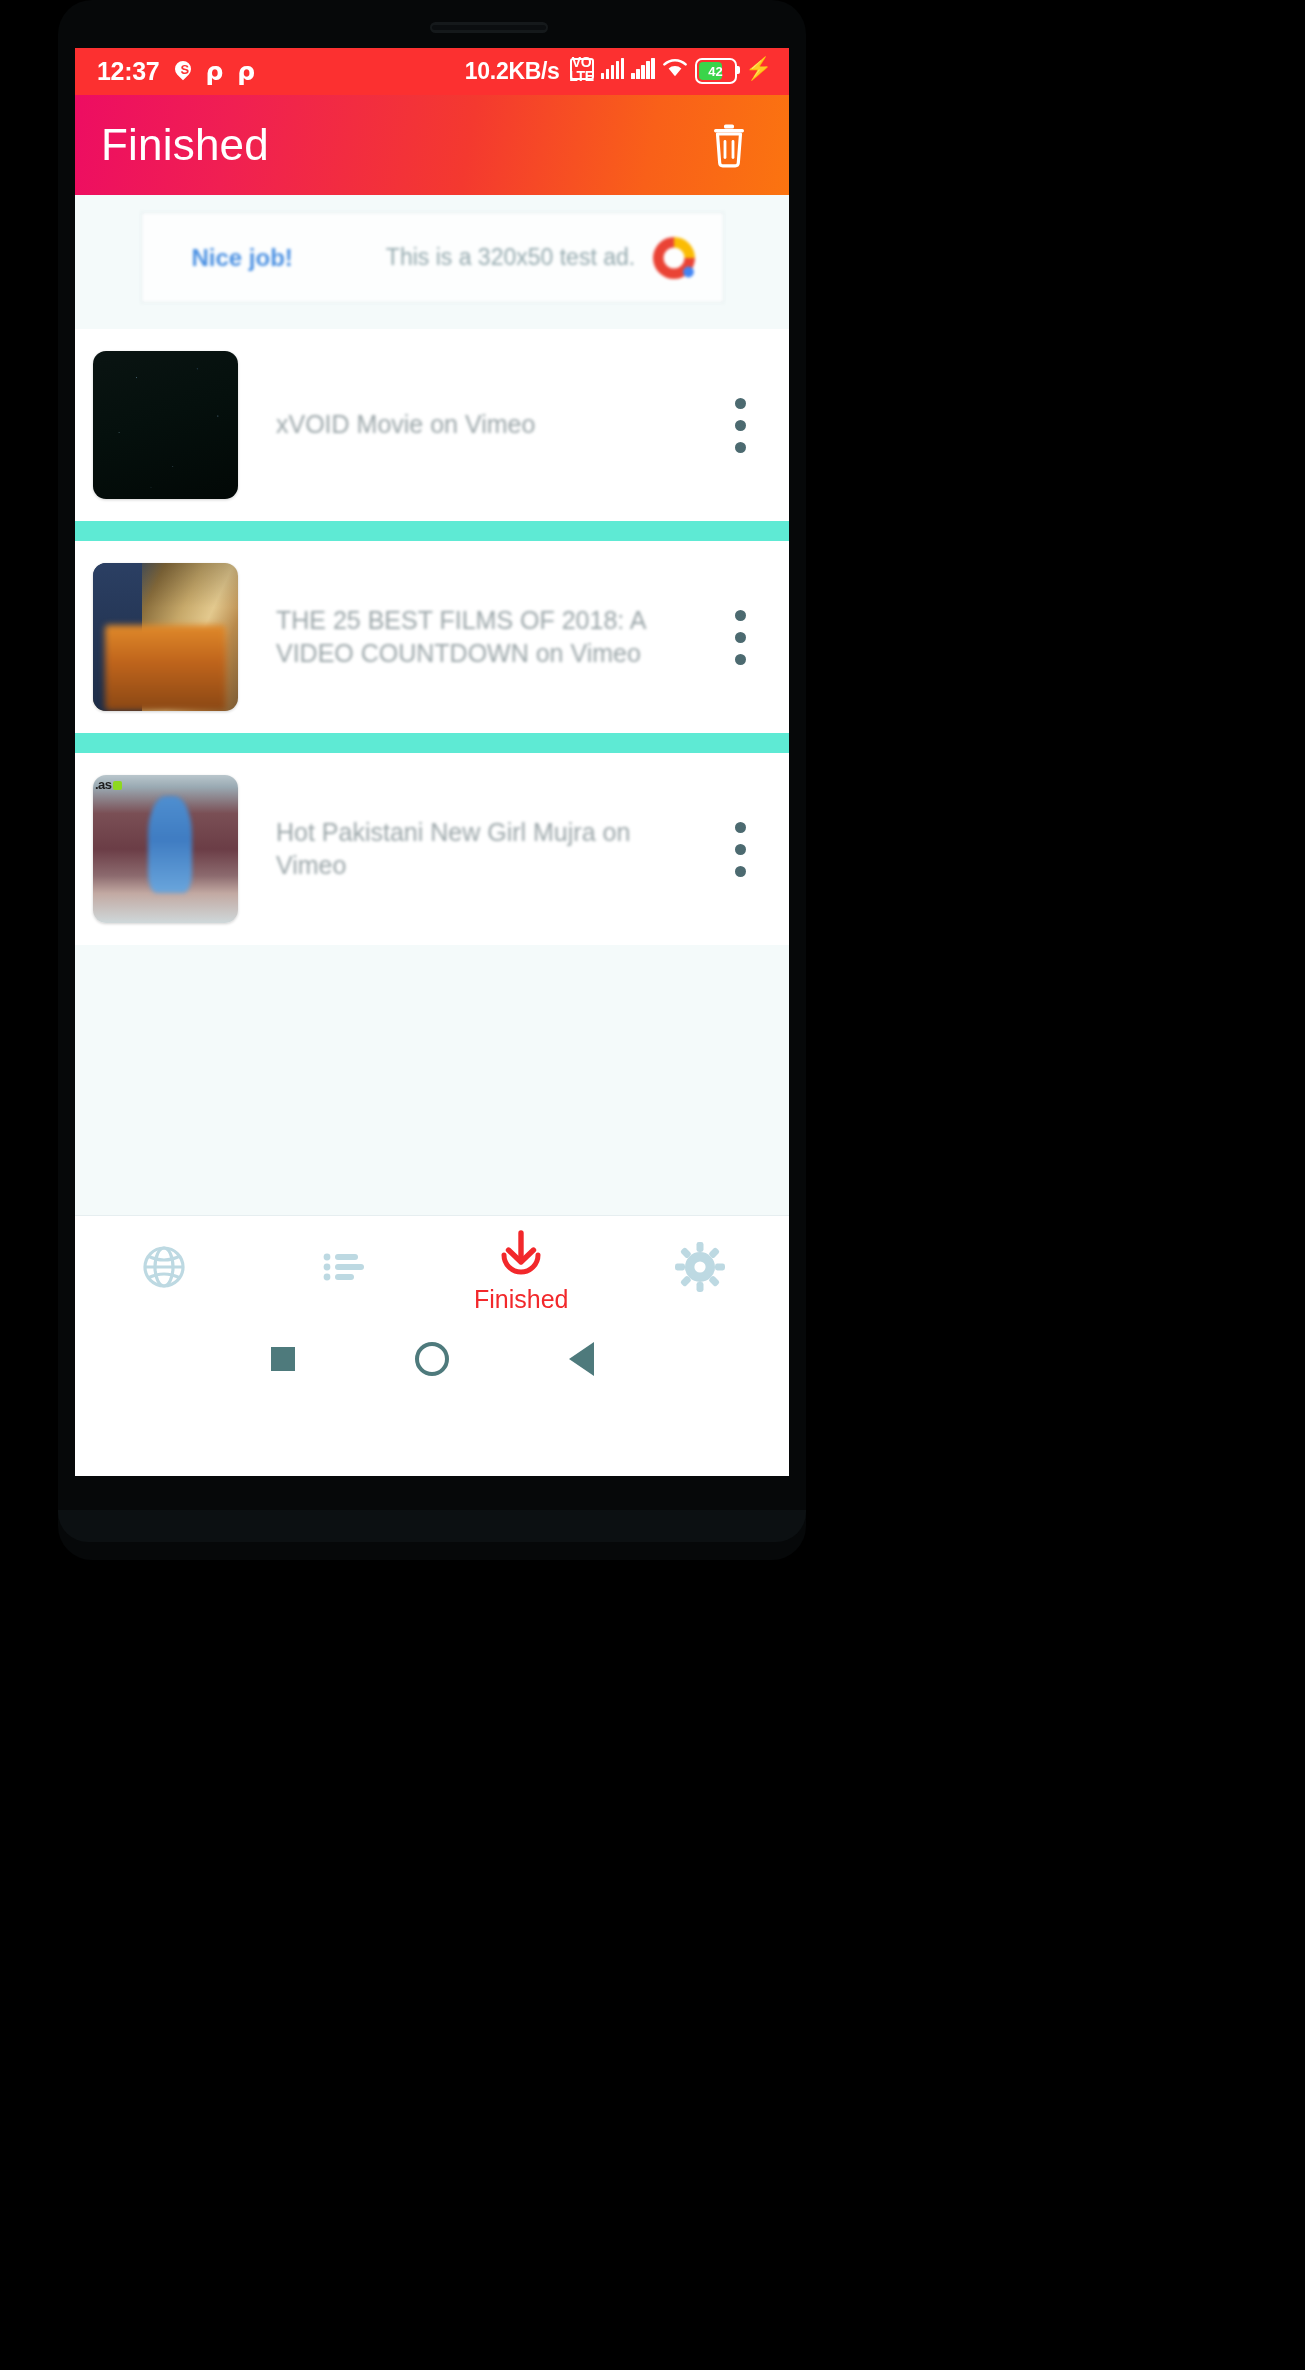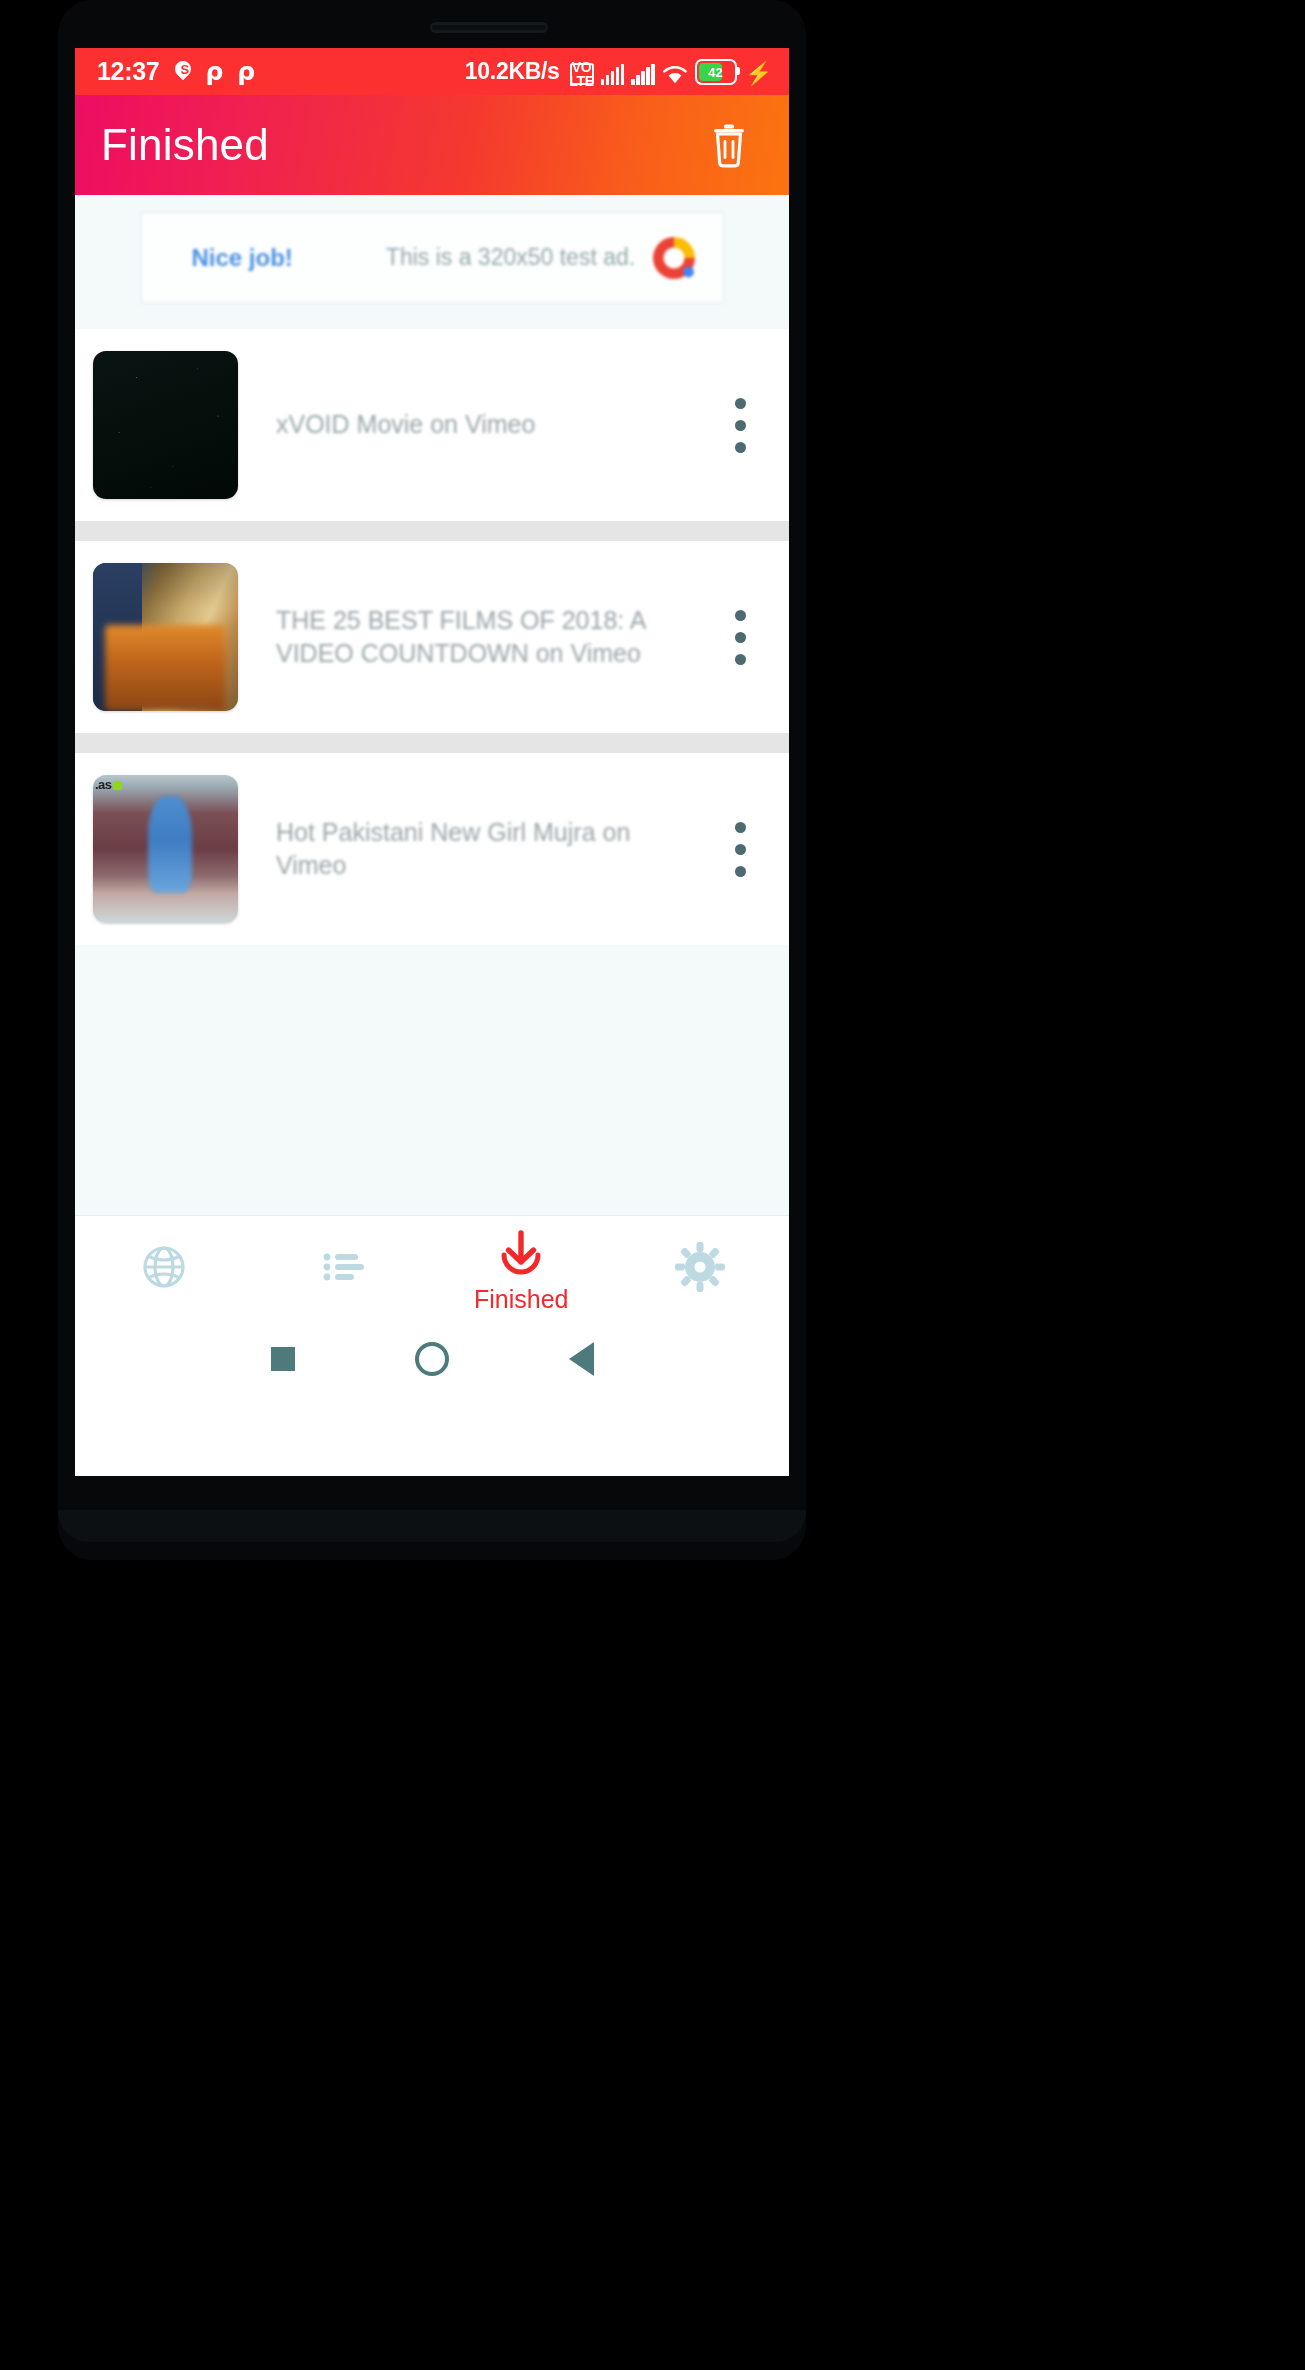--- a/index.html
+++ b/index.html
@@ -76,21 +76,21 @@
     position:absolute; left:5px; top:2px;
     font-size:13px; font-weight:bold; color:#fc3030;
     transform:none; line-height:1;
   }
   .ic-rho {
     font-size:25px; font-weight:bold; line-height:1;
     font-family:"DejaVu Sans", sans-serif;
   }
   .sb-right {
     margin-left:auto;
-    display:flex; align-items:flex-end; gap:7px;
+    display:flex; align-items:flex-start; gap:7px;
   }
   .sb-speed {
     font-size:23px; font-weight:bold; letter-spacing:-0.3px;
     margin-right:3px;
   }
   .ic-volte {
     width:24px; height:22px;
     border:2px solid #fff;
     border-radius:3px;
     display:flex; flex-direction:column;
@@ -172,21 +172,21 @@
     font-size:23px;
     margin-left:93px;
   }
   .ad-logo {
     margin-left:auto;
     width:54px; height:54px;
     position:relative;
   }
 
   
-  .list { background:#e5e5e5; }
+  .list { background:#5eead4; }
   .row {
     background:#ffffff;
     display:flex; align-items:center;
     padding:22px 28px 22px 18px;
     min-height:163px;
   }
   .row + .row { margin-top:20px; }
   .thumb {
     width:145px; height:148px;
     border-radius:13px;

